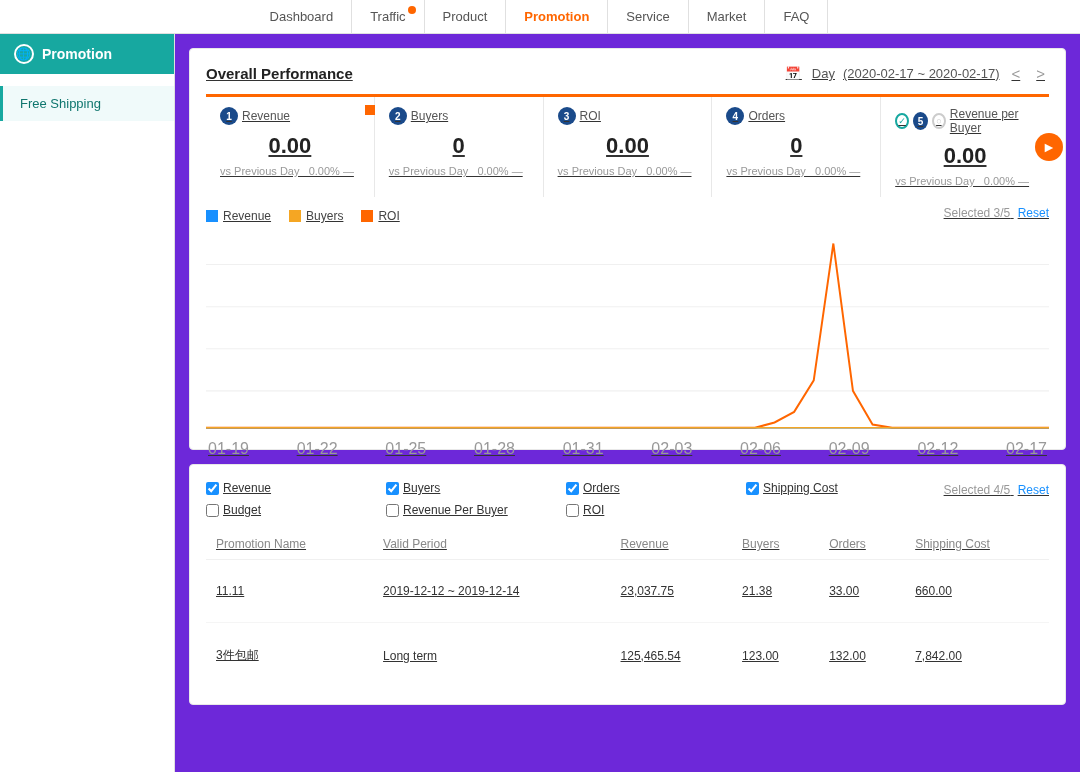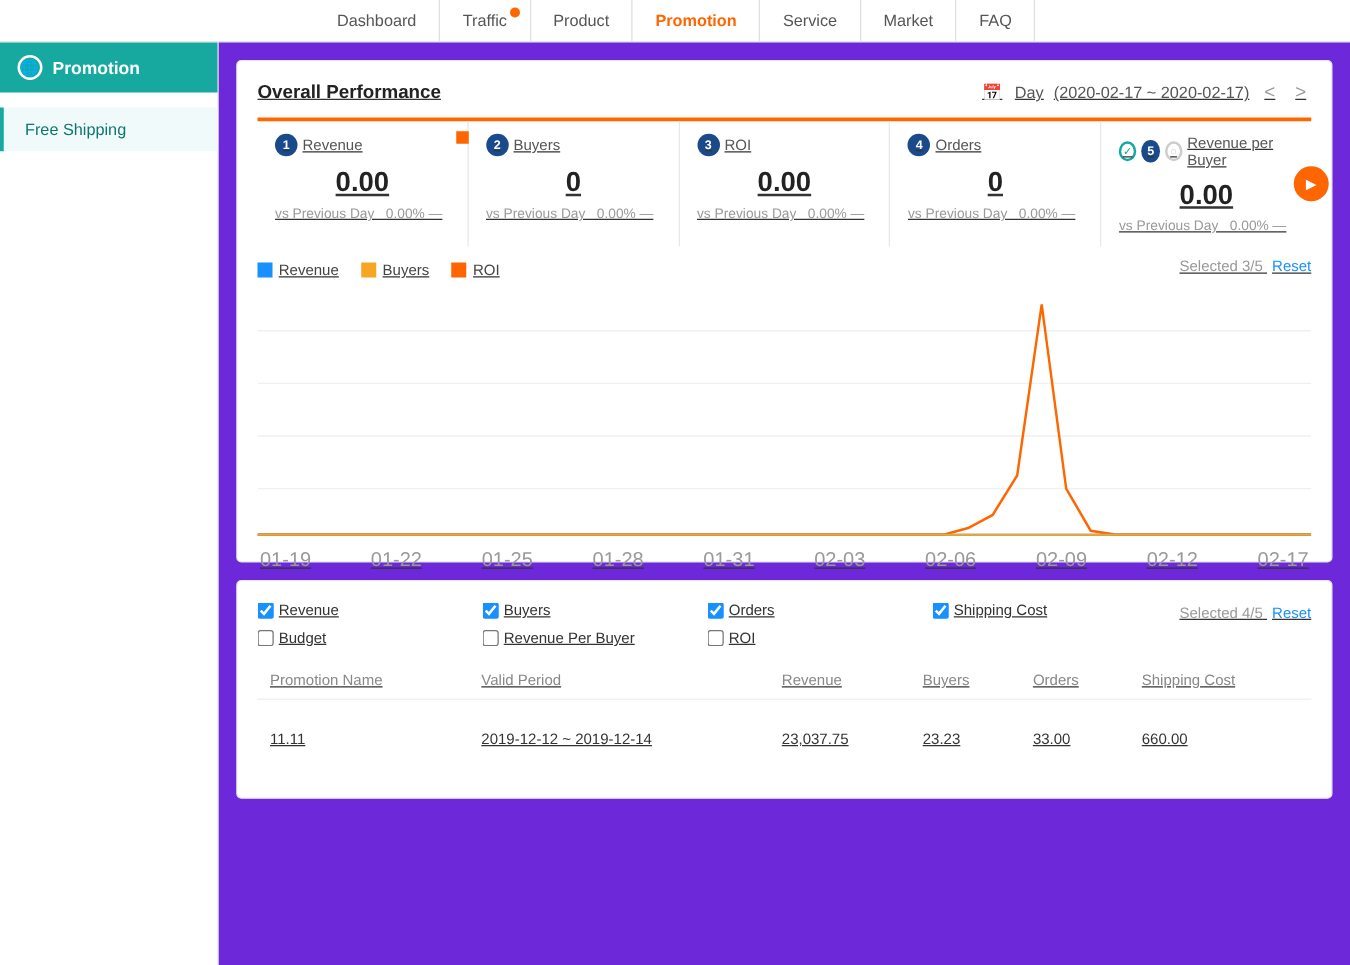--- a/index.html
+++ b/index.html
@@ -516,22 +516,30 @@
             <th>Buyers</th>
             <th>Orders</th>
             <th>Shipping Cost</th>
           </tr>
         </thead>
         <tbody>
           <tr>
             <td>11.11</td>
             <td>2019-12-12 ~ 2019-12-14</td>
             <td>23,037.75</td>
-            <td>23.23</td>
+            <td>21.38</td>
             <td>33.00</td>
             <td>660.00</td>
+          </tr>
+          <tr>
+            <td>3件包邮</td>
+            <td>Long term</td>
+            <td>125,465.54</td>
+            <td>123.00</td>
+            <td>132.00</td>
+            <td>7,842.00</td>
           </tr>
         </tbody>
       </table>
     </div>
 
   </div>
 </div>
 
 </body></html>

